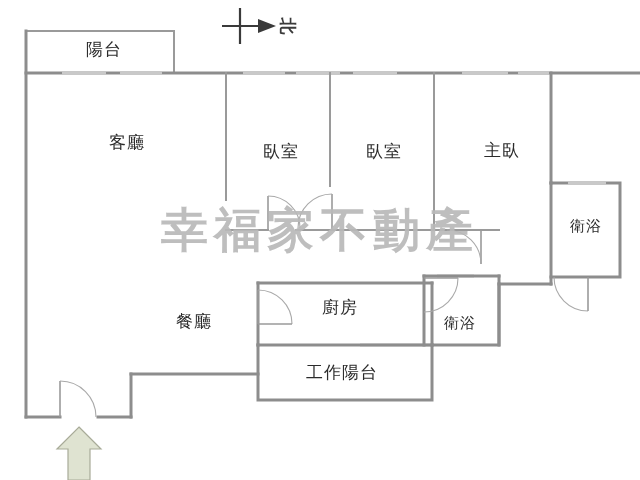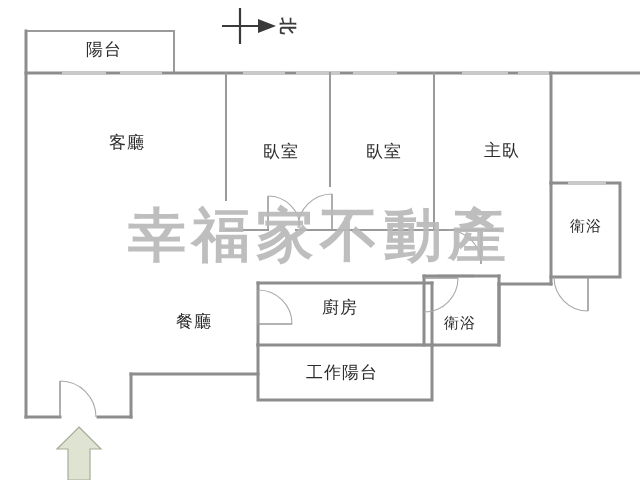--- a/index.html
+++ b/index.html
@@ -83,21 +83,21 @@
     stroke: #a8ab98;
     stroke-width: 1.2;
   }
   #watermark {
     position: absolute;
     left: 0;
     top: 206px;
     width: 640px;
     text-align: center;
     font-family: "DejaVu Sans", "Liberation Sans", sans-serif;
-    font-size: 58px;
+    font-size: 47px;
     font-weight: bold;
     color: #b9b9b9;
     letter-spacing: 6px;
     line-height: 1;
     pointer-events: none;
     opacity: 0.92;
   }
 </style>
 </head>
 <body>

